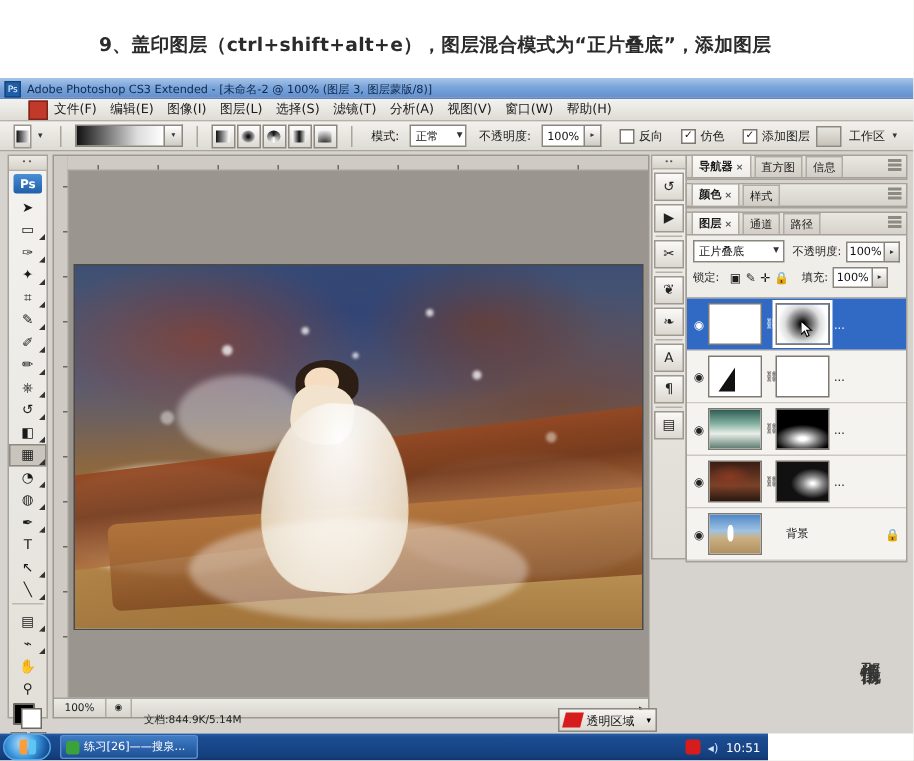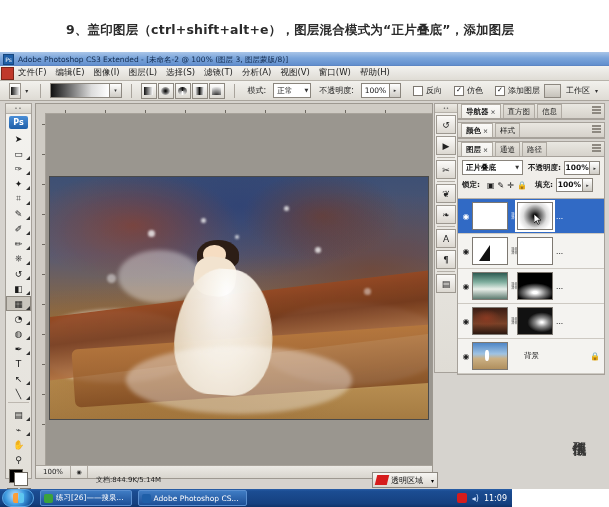--- a/index.html
+++ b/index.html
@@ -14,21 +14,21 @@
 
   
   .ps{position:absolute;left:0;top:52px;width:609px;height:437px;background:#d6d3ce;overflow:hidden;}
 
   .titlebar{height:13px;background:linear-gradient(180deg,#a9c5e8 0%,#7ca6db 45%,#628fce 100%);
             display:flex;align-items:flex-end;padding:0 3px;border-bottom:1px solid #5d86c4;}
   .tb-ico{width:9px;height:9px;background:#1f5fa8;color:#fff;font-size:6px;line-height:9px;text-align:center;margin-right:4px;border:1px solid #16467d;}
   .tb-title{font-size:7.5px;color:#10294d;white-space:nowrap;overflow:hidden;}
 
   .menubar{height:14px;background:linear-gradient(180deg,#f3f2ef,#dfdcd5);display:flex;align-items:center;
-           border-bottom:1px solid #b6b2aa;padding-left:0;}
+           border-bottom:1px solid #b6b2aa;padding-left:18px;}
   .mb-ico{width:11px;height:11px;background:#c0392b;margin:0 4px 0 1px;border:1px solid #7d2519;}
   .menubar span{font-size:8.5px;color:#1c1c1c;margin-right:9px;white-space:nowrap;}
 
   .optbar{height:19px;background:linear-gradient(180deg,#f2f1ed,#dedbd4);border-bottom:1px solid #a9a49c;
           display:flex;align-items:center;padding-left:9px;gap:4px;}
   .ob-tool{width:15px;height:14px;background:linear-gradient(180deg,#fff,#d9d6cf);border:1px solid #9a958d;
            display:flex;align-items:center;justify-content:center;}
   .ob-tool i{display:block;width:9px;height:8px;background:linear-gradient(90deg,#111,#fff);}
   .ob-arrow{font-size:6px;color:#333;margin-right:3px;}
   .grad-prev{width:58px;height:13px;background:linear-gradient(90deg,#111 0%,#ddd 70%,#fff 100%);border:1px solid #8d8880;}
@@ -132,21 +132,21 @@
   .panels{position:absolute;left:457px;top:2px;width:148px;}
   .pal{background:linear-gradient(180deg,#f2f0ec,#e4e1da);border:1px solid #a6a19a;margin-bottom:2px;}
   .pal-tabs{display:flex;align-items:flex-end;height:14px;background:linear-gradient(180deg,#e9e7e1,#d6d2cb);
             border-bottom:1px solid #a6a19a;padding-left:3px;position:relative;}
   .ptab{font-size:7.5px;color:#1c1c1c;padding:1px 4px 1px 4px;margin-right:2px;border:1px solid #b0aba3;border-bottom:none;
         background:linear-gradient(180deg,#e4e1da,#d2cec7);line-height:11px;white-space:nowrap;}
   .ptab.act{background:linear-gradient(180deg,#fbfaf8,#eeece7);font-weight:bold;}
   .ptab .x{font-size:6px;margin-left:2px;color:#555;}
   .pal-menu{position:absolute;right:3px;top:2px;display:flex;flex-direction:column;gap:1px;}
   .pal-menu i{display:block;width:9px;height:2px;background:#8e8981;}
-  .pal-body{padding:3px 4px;font-weight:bold;}
+  .pal-body{padding:3px 4px;}
   .row{display:flex;align-items:center;margin-bottom:3px;}
   .row .lab{font-size:7.5px;color:#1c1c1c;margin-right:3px;white-space:nowrap;}
   .blend{width:58px;height:13px;background:#fff;border:1px solid #8a857d;font-size:7.5px;color:#111;
          padding-left:3px;line-height:13px;position:relative;}
   .blend::after{content:"\25BC";position:absolute;right:3px;top:0;font-size:5px;color:#333;}
   .opnum{width:25px;height:12px;background:#fff;border:1px solid #8a857d;font-size:7.5px;text-align:center;line-height:12px;color:#111;}
   .opspin{width:9px;height:12px;background:linear-gradient(180deg,#fff,#cfccc5);border:1px solid #8a857d;border-left:none;
           font-size:5px;text-align:center;line-height:12px;color:#333;}
   .lockicons{display:flex;gap:3px;margin:0 4px;}
   .lockicons span{font-size:8px;color:#1c1c1c;}
@@ -560,24 +560,20 @@
   </div>
 
   <div class="taskbar">
     <div class="orb">
         <i></i>
       </div>
     <div class="tbtn">
       <div class="ti" style="background:#3ba23b"></div>
       <div class="tl">练习[26]——搜泉...</div>
     </div>
-    <div class="tbtn">
-      <div class="ti" style="background:#1f5fa8"></div>
-      <div class="tl">Adobe Photoshop CS...</div>
-    </div>
     <div class="tray">
       <div class="ticon"></div>
       <div class="tspk">◂)</div>
-      <div class="clock">11:09</div>
+      <div class="clock">10:51</div>
     </div>
   </div>
 
 </div>
 
 </body></html>

